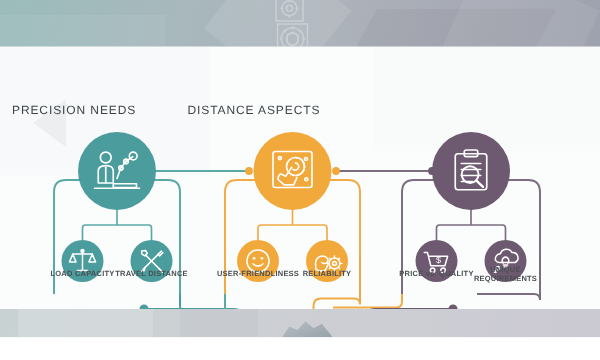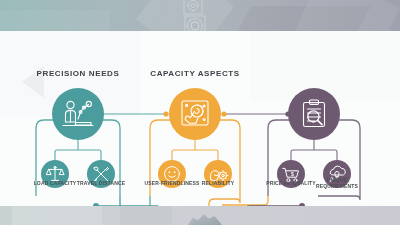--- a/index.html
+++ b/index.html
@@ -42,22 +42,22 @@
   .fs1{left:12px;top:0;width:90px;height:19px;}
   .fs2{left:120px;top:0;width:52px;height:19px;background:rgba(0,0,0,.025);}
   .rock{position:absolute;left:188px;bottom:0;width:34px;height:13px;
     background:linear-gradient(160deg,#b6bfc4,#8e9aa2);
     clip-path:polygon(0% 100%,14% 44%,30% 62%,46% 18%,62% 52%,78% 30%,100% 100%);
     opacity:.85;}
 
   
   .col-title{
     position:absolute;top:69px;
-    font-size:8px;font-weight:bold;letter-spacing:.6px;color:#3d4448;
-    text-align:center;white-space:nowrap;
+    font-size:8px;font-weight:normal;letter-spacing:.6px;color:#3d4448;
+    white-space:nowrap;
   }
 
   
   .main-node{
     position:absolute;border-radius:50%;
     display:flex;align-items:center;justify-content:center;
   }
   .main-node svg{display:block;}
 
   
@@ -155,21 +155,21 @@
 
     <path d="M240 196 L240 203 Q240 199 236 199 L214 199 Q209 199 209 204 L209 222" stroke="#f0ab45" stroke-width="1.3" fill="none"></path>
     <path d="M268 196 L268 201 Q268 205 264 205 L222 205" stroke="#f0ab45" stroke-width="1.3" fill="none"></path>
 
     <path d="M302 206 L250 206 Q245 206 245 211 L245 222" stroke="#6e5a70" stroke-width="1.3" fill="none"></path>
     <circle cx="302" cy="206" r="3" fill="#6e5a70"></circle>
     <path d="M360 196 L360 200 Q360 196 356 196 L318 196" stroke="#7b6c80" stroke-width="1.3" fill="none"></path>
   </svg>
 
   <div class="col-title" style="left:8px;width:140px;">PRECISION NEEDS</div>
-  <div class="col-title" style="left:125px;width:140px;">CAPACITY ASPECTS</div>
+  <div class="col-title" style="left:125px;width:140px;">DISTANCE ASPECTS</div>
 
   <div class="main-node" style="left:52px;top:88px;width:52px;height:52px;background:#4b9c9c;">
     <span>
       <svg width="34" height="32" viewBox="0 0 34 32">
         <g fill="none" stroke="#ffffff" stroke-width="1.1" stroke-linejoin="round" stroke-linecap="round">
           <circle cx="9.5" cy="7" r="3.6"></circle>
           <path d="M4.5 24 L4.5 16 Q4.5 12.4 9.5 12.4 Q14.5 12.4 14.5 16 L14.5 24 Z"></path>
           <line x1="9.5" y1="13.5" x2="9.5" y2="24"></line>
           <path d="M17 21 L19.5 14 L23 9.5"></path>
           <path d="M23 9.5 L27.5 6.5"></path>

